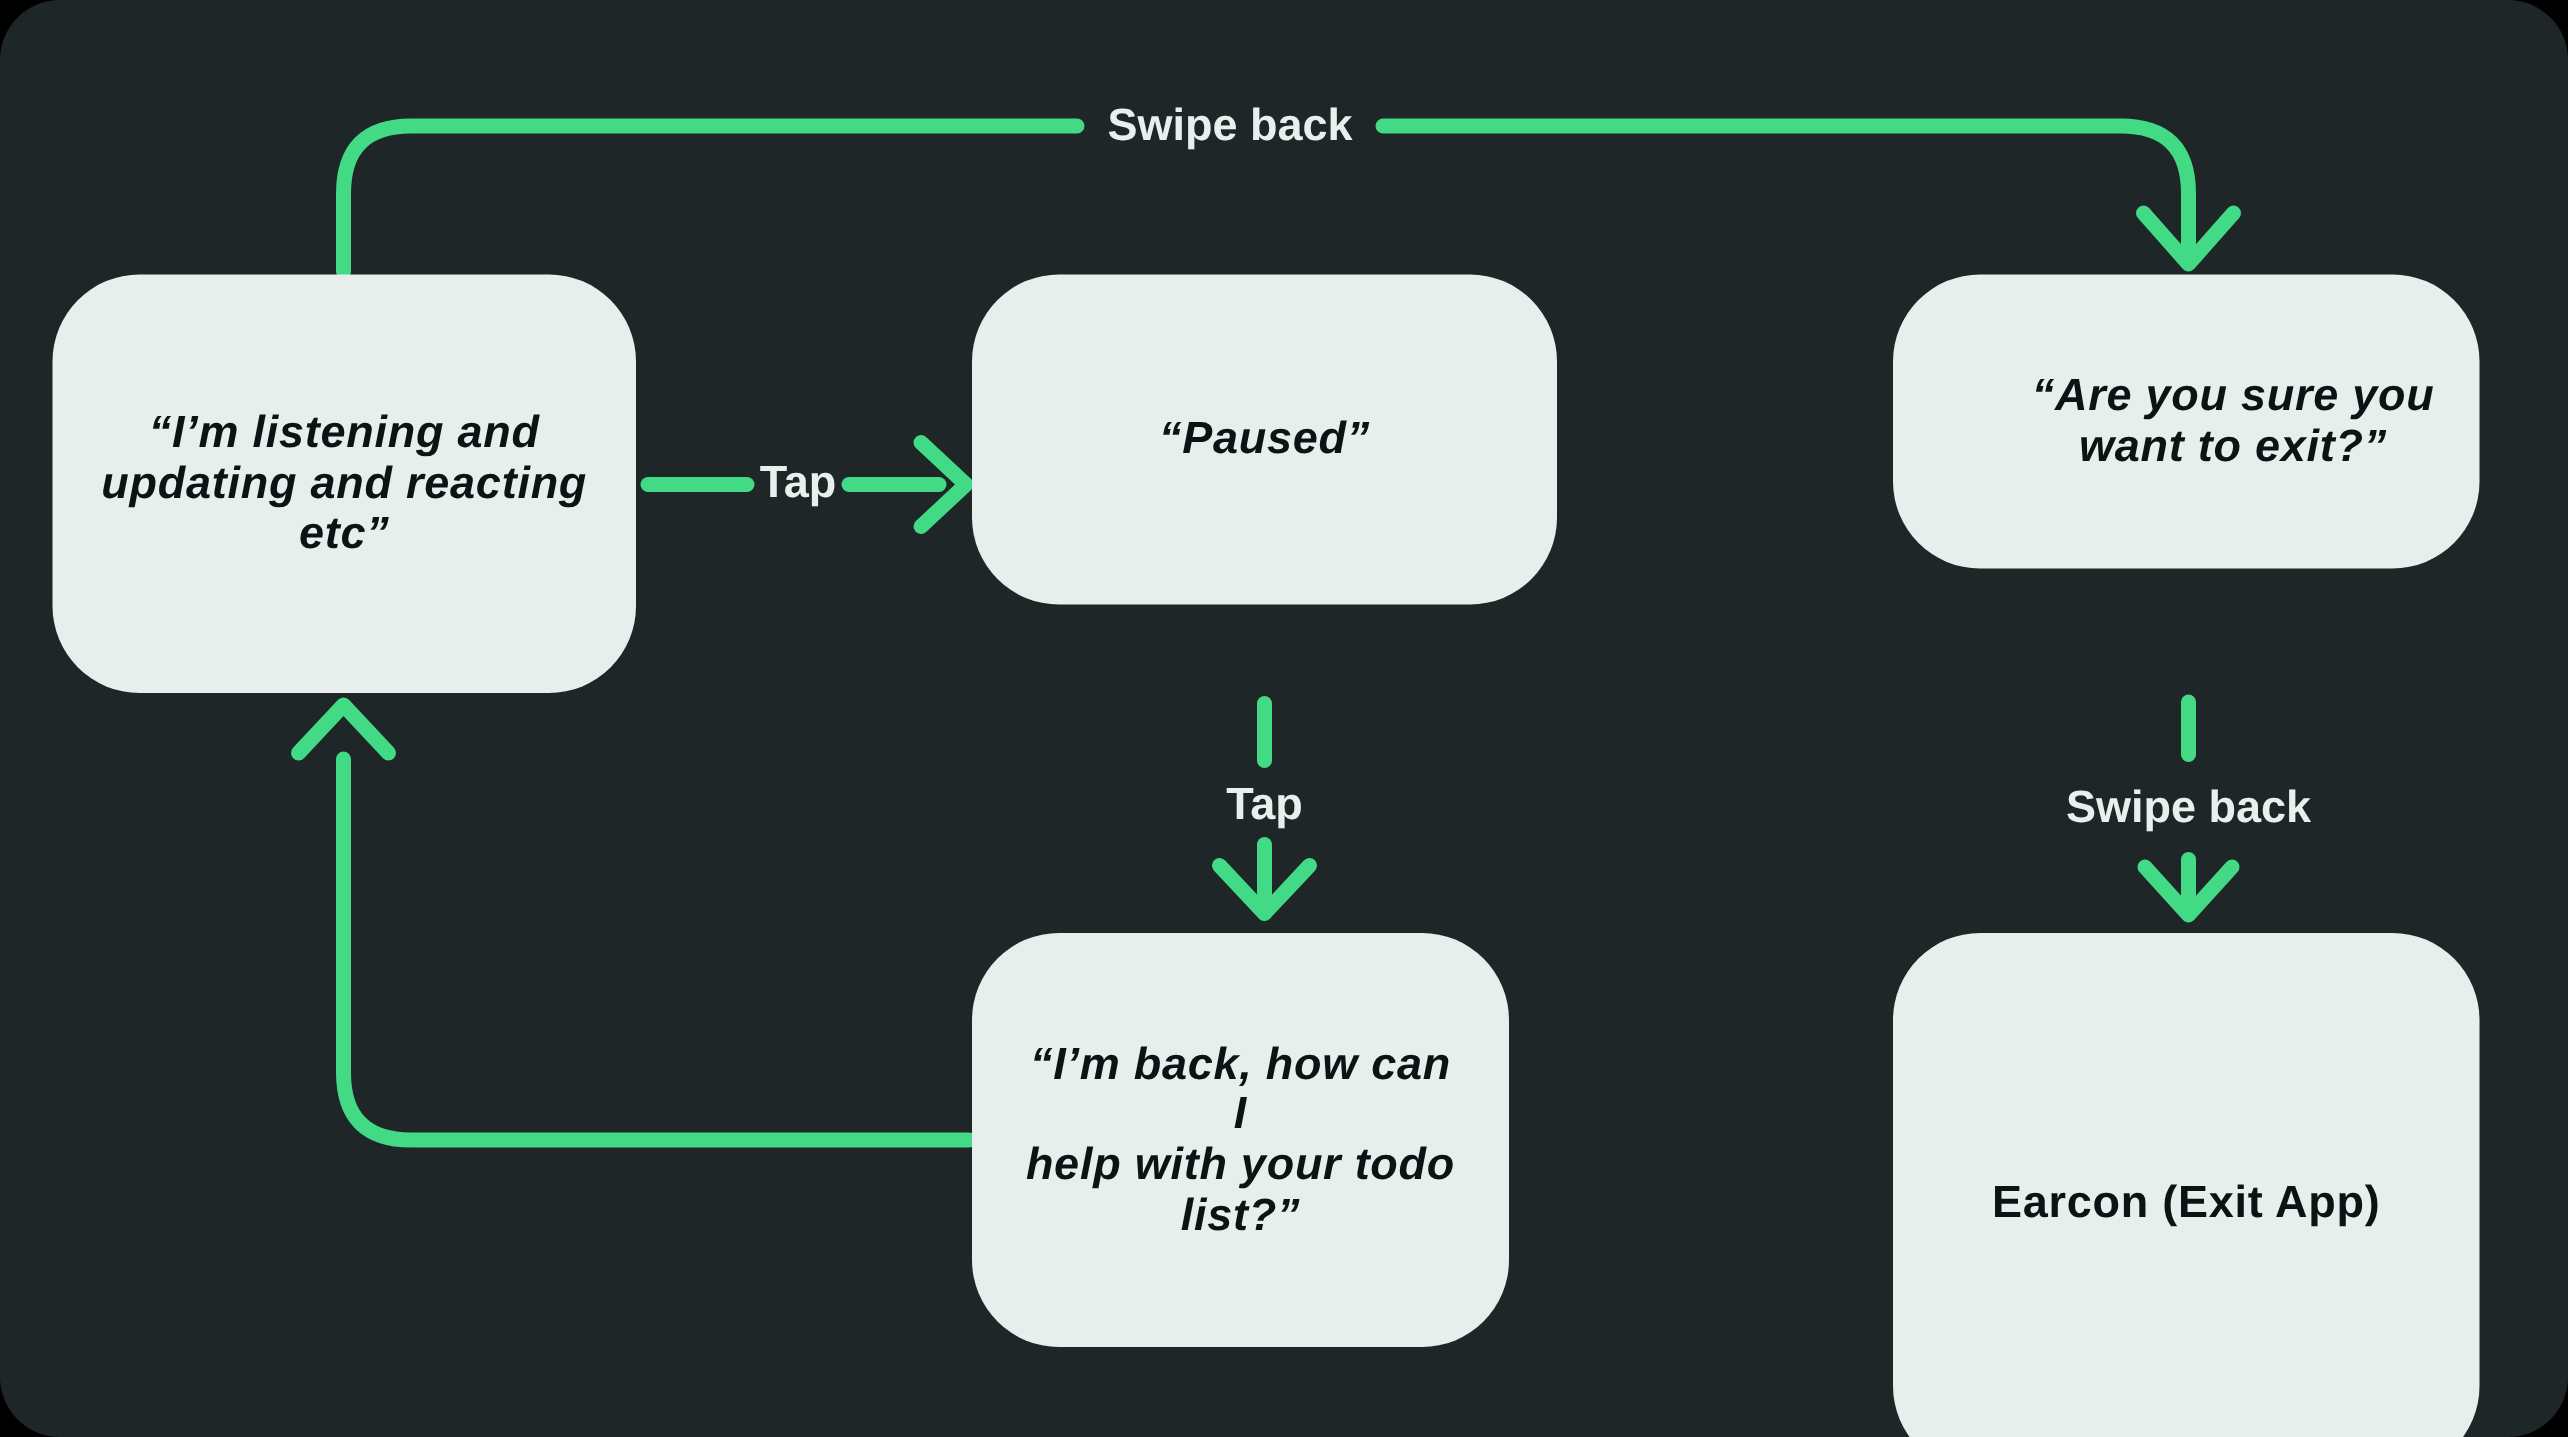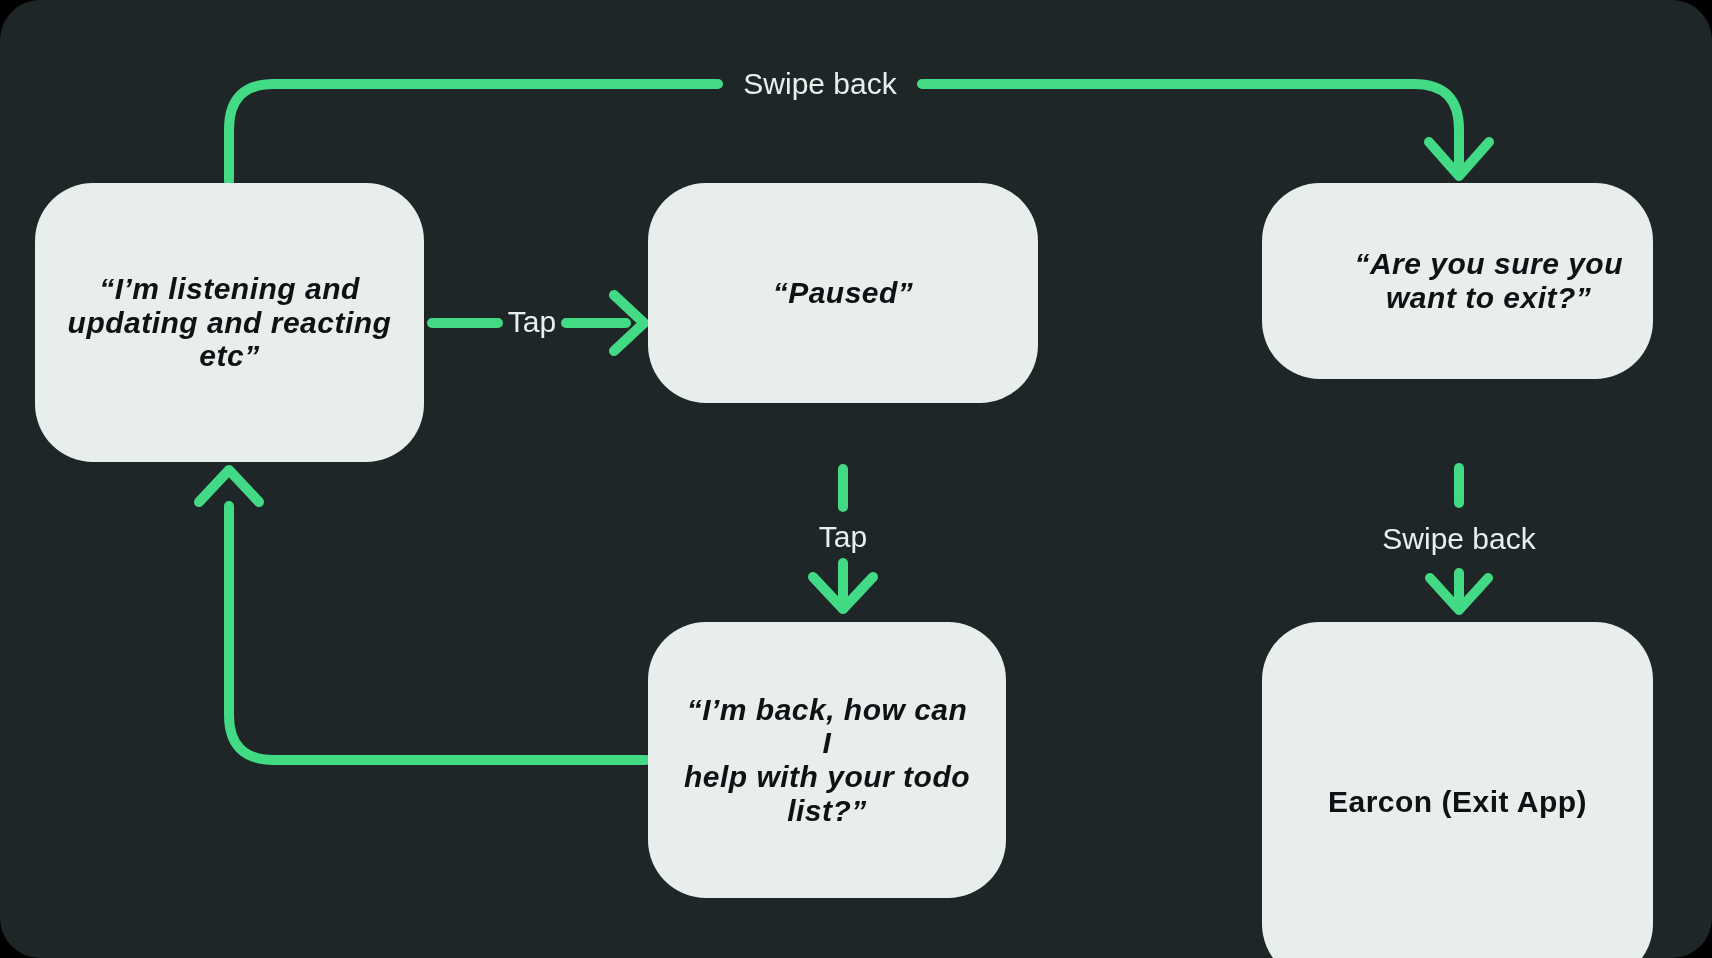--- a/index.html
+++ b/index.html
@@ -44,21 +44,21 @@
     line-height:1.12;
     letter-spacing:0.5px;
     white-space:pre-line;
     color:var(--box-text);
   }
   .node-text.quote{font-style:italic;}
   .edge-label{
     position:absolute;
     transform:translate(-50%,-50%);
     font-size:30px;
-    font-weight:normal;
+    font-weight:bold;
     color:var(--label-text);
     white-space:nowrap;
   }
 </style>
 </head>
 <body>
 
 <div class="panel">
 
   <svg class="edges-svg" viewBox="0 0 1712 958" xmlns="http://www.w3.org/2000/svg">

